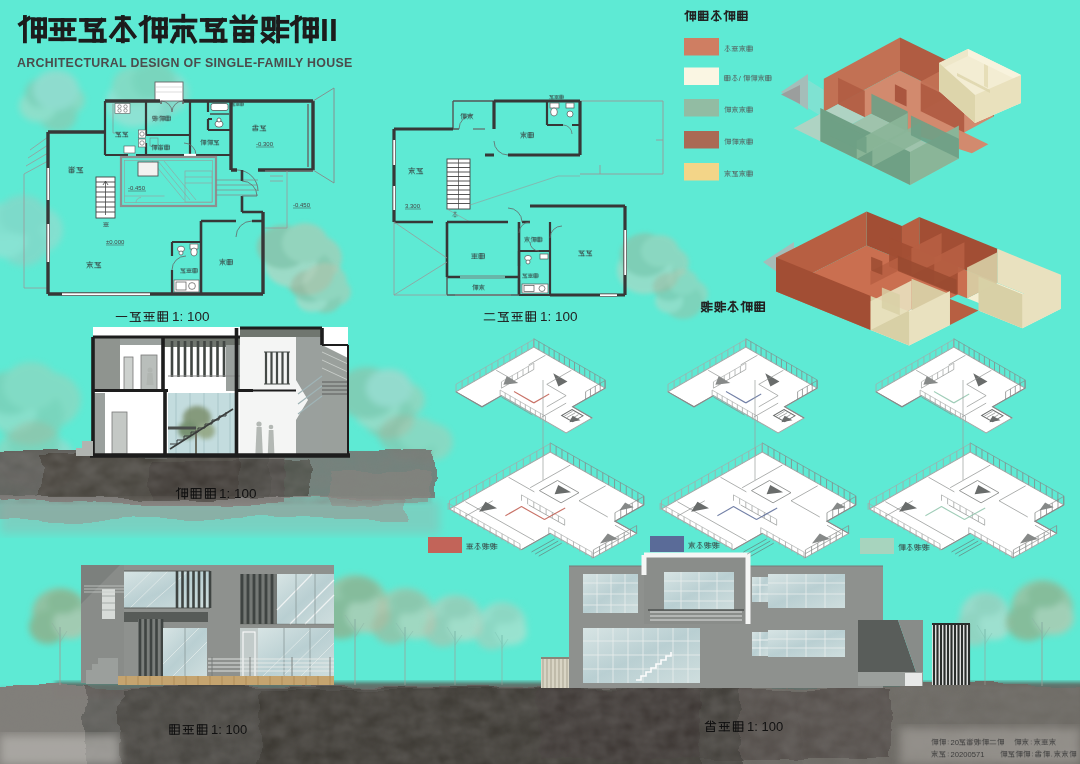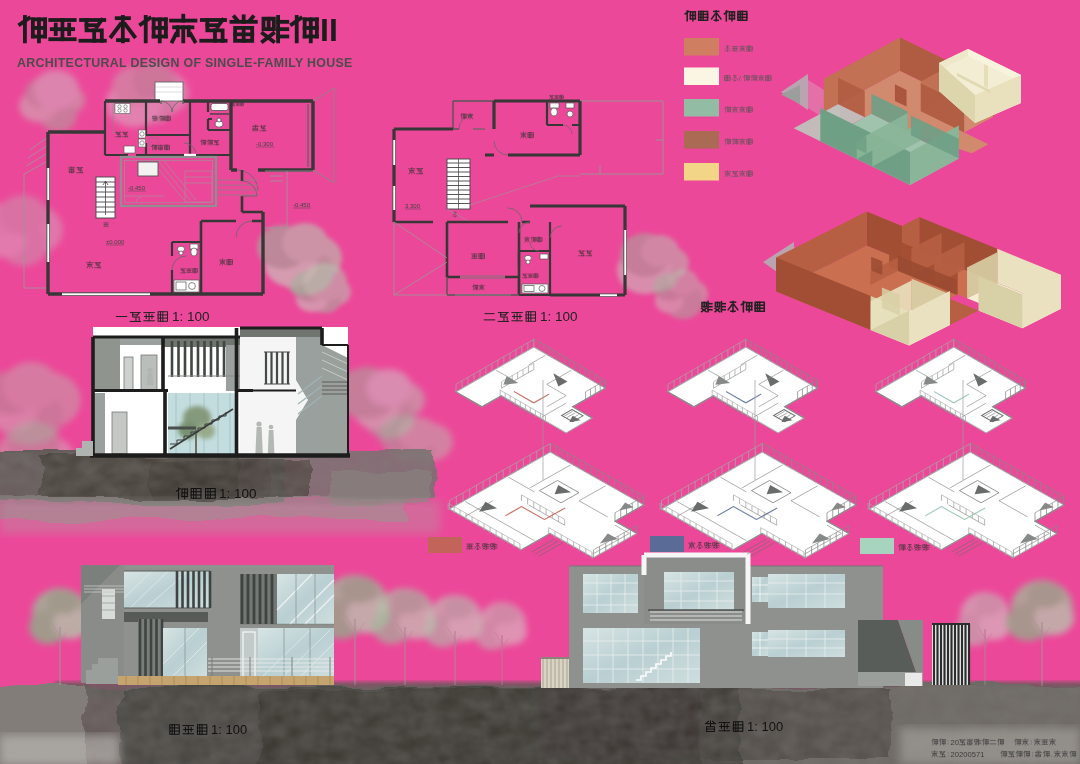--- a/index.html
+++ b/index.html
@@ -1,15 +1,15 @@
 <!DOCTYPE html>
 <html><head><meta charset="utf-8">
 <style>
 html,body{margin:0;padding:0;background:#fff;}
-#board{position:relative;width:1080px;height:764px;background:#ec4899;overflow:hidden;font-family:"Liberation Sans",sans-serif;}
+#board{position:relative;width:1080px;height:764px;background:#5eead4;overflow:hidden;font-family:"Liberation Sans",sans-serif;}
 </style></head>
 <body>
 <div id="board">
 <svg width="1080" height="764" viewBox="0 0 1080 764" xmlns="http://www.w3.org/2000/svg">
 <defs>
 <filter id="wcband" x="-10%" y="-40%" width="120%" height="180%">
   <feTurbulence type="fractalNoise" baseFrequency="0.012 0.045" numOctaves="4" seed="11" result="n"></feTurbulence>
   <feDisplacementMap in="SourceGraphic" in2="n" scale="16"></feDisplacementMap>
 </filter>
 <filter id="speck" x="-5%" y="-20%" width="110%" height="140%">

